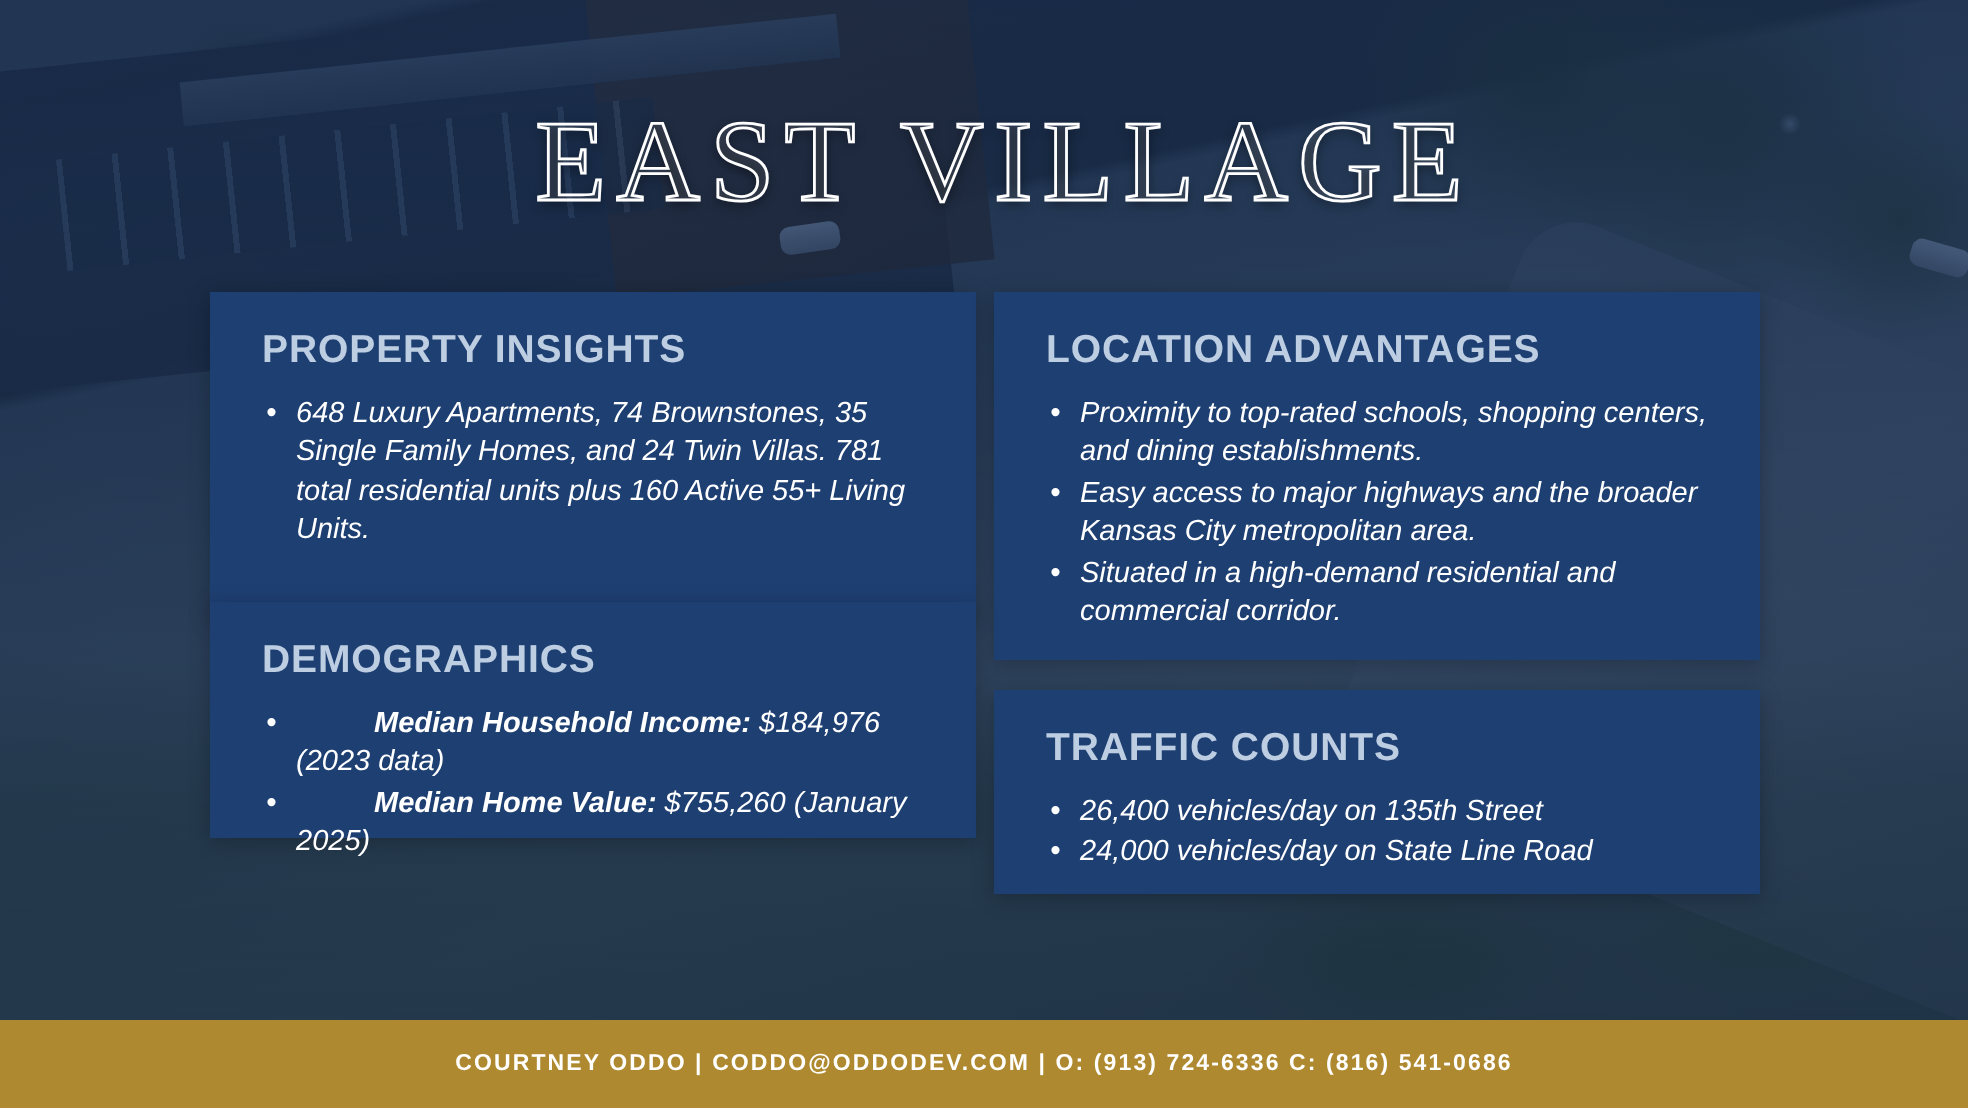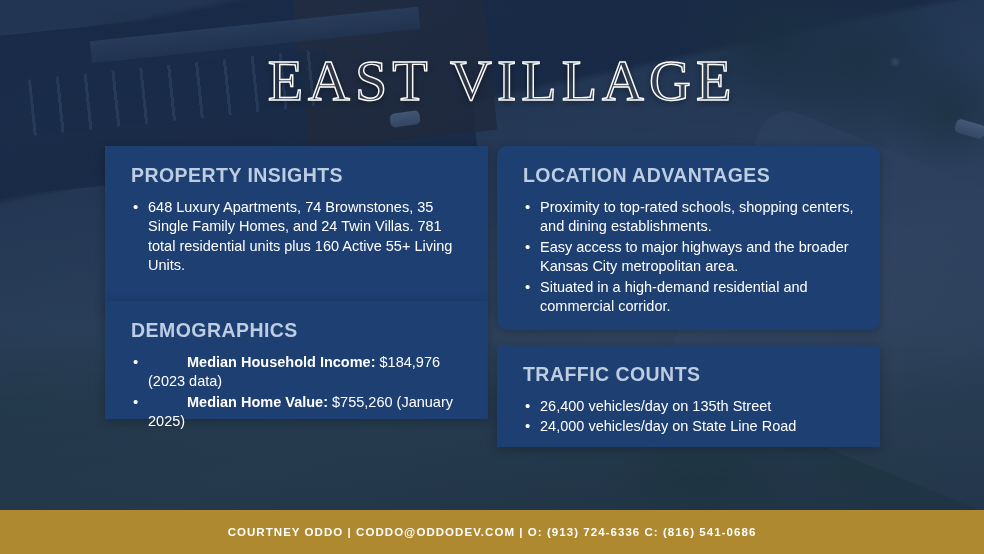--- a/index.html
+++ b/index.html
@@ -124,33 +124,33 @@
   }
 
   
   .panel {
     position:absolute;
     background:#1e3f72;
     box-shadow:0 2px 10px rgba(0,0,0,.25);
     padding:18px 22px 14px 26px;
   }
   .panel-a { left:105px; top:146px; width:383px; height:163px; }
-  .panel-b { left:497px; top:146px; width:383px; height:184px;border-radius:10px; }
+  .panel-b { left:497px; top:146px; width:383px; height:184px; }
   .panel-c { left:105px; top:301px; width:383px; height:118px; }
   .panel-d { left:497px; top:345px; width:383px; height:102px; }
 
   .panel h2 {
     font-size:19.5px;
     font-weight:bold;
     letter-spacing:.45px;
     color:#bdcde2;
     margin-bottom:11px;
   }
 
-  ul { list-style:none; }
+  ul { list-style:none;font-style:italic; }
   li {
     position:relative;
     padding-left:17px;
     font-size:14.5px;
     line-height:1.34;
     color:#ffffff;
     margin-bottom:1px;
   }
   li::before {
     content:"\2022";

